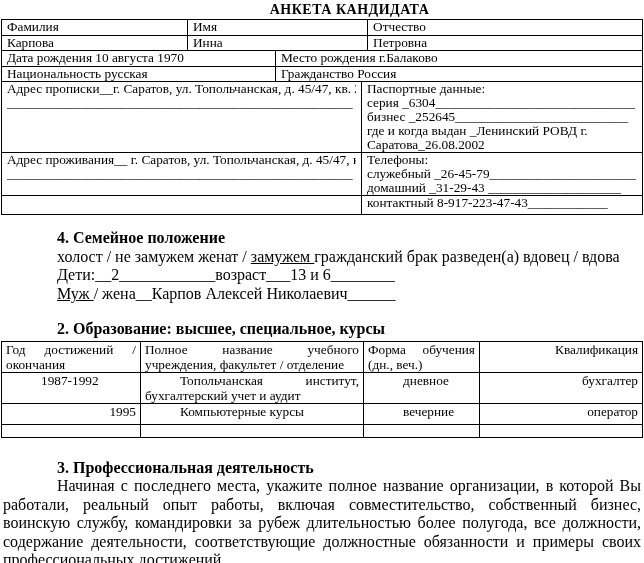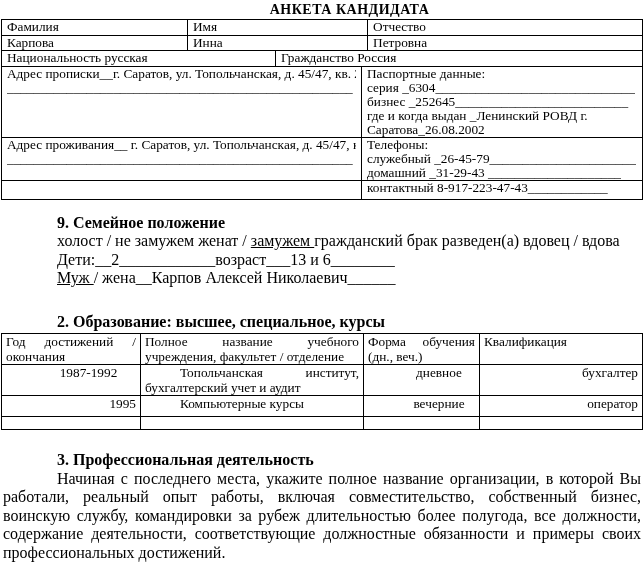--- a/index.html
+++ b/index.html
@@ -34,37 +34,37 @@
   
   .para {
     font-size:16px; line-height:18.5px; margin:0 3px;
   }
   .ind { text-indent:54px; }
   .bold { font-weight:bold; }
   .nowrap { white-space:nowrap; overflow:hidden; }
   .just { text-align:justify; }
   .u { text-decoration:underline; }
   .sec1-head { margin-top:14px; }
-  .sec2-head { margin-top:25px; }
+  .sec2-head { margin-top:17px; }
   .sec3-head { margin-top:21px; }
   
   table.edutbl {
     border-collapse:collapse; table-layout:fixed;
     width:641px; margin-left:1px; margin-top:2px;
     font-size:13.3px; line-height:15px;
   }
   table.edutbl td {
     border:1px solid #000; padding:0 4px;
     vertical-align:top; overflow:hidden;
   }
   .jl { text-align:justify; text-align-last:justify; }   
   .ti { text-indent:35px; }
   .ctr { text-align:right; }
-  .ctr-ti { text-align:center; text-indent:35px; }
-  td.vmid { vertical-align:middle; }
+  .ctr-ti { text-indent:35px; }
+  td.vmid { vertical-align:middle;text-align:right; }
   tr.edu-h td { height:29px; }
   tr.edu-r1 td { height:28px; }
   tr.edu-r2 td { height:20px; }
   tr.edu-r3 td { height:12px; }
 </style>
 </head>
 <body>
 
 <div class="doc-title">АНКЕТА КАНДИДАТА</div>
 
@@ -79,20 +79,24 @@
   <tbody>
       <tr class="r15">
     <td>Фамилия</td>
     <td colspan="3">Имя</td>
     <td>Отчество</td>
   </tr>
   <tr class="r15">
     <td>Карпова</td>
     <td colspan="3">Инна</td>
     <td>Петровна</td>
+  </tr>
+  <tr class="r15">
+    <td colspan="2">Дата рождения 10 августа 1970</td>
+    <td colspan="3">Место рождения г.Балаково</td>
   </tr>
   <tr class="r15">
     <td colspan="2">Национальность русская</td>
     <td colspan="3">Гражданство Россия</td>
   </tr>
   <tr>
     <td colspan="3" class="addr-cell">
       <div class="cell-line">Адрес прописки__г. Саратов, ул. Топольчанская, д. 45/47, кв. 23</div>
       <div class="cell-line">____________________________________________________</div>
     </td>
@@ -117,21 +121,21 @@
   </tr>
   <tr>
     <td colspan="3" class="empty-left"></td>
     <td colspan="2" class="contact-cell">
       <div class="cell-line">контактный  8-917-223-47-43____________</div>
     </td>
   </tr>
 </tbody>
   </table>
 
-<div class="para ind bold sec1-head">9. Семейное положение</div>
+<div class="para ind bold sec1-head">4. Семейное положение</div>
 <div class="para ind nowrap"><span>холост / не замужем женат / </span><span class="u">замужем </span><span>гражданский брак разведен(а) вдовец / вдова</span></div>
 <div class="para ind nowrap">Дети:__2____________возраст___13 и 6________</div>
 <div class="para ind nowrap"><span class="u">Муж </span><span>/ жена__Карпов Алексей Николаевич______</span></div>
 
 <div class="para ind bold sec2-head">2. Образование: высшее, специальное, курсы</div>
 
 <table class="edutbl">
   <colgroup>
       <col style="width:139px">
       <col style="width:223px">

